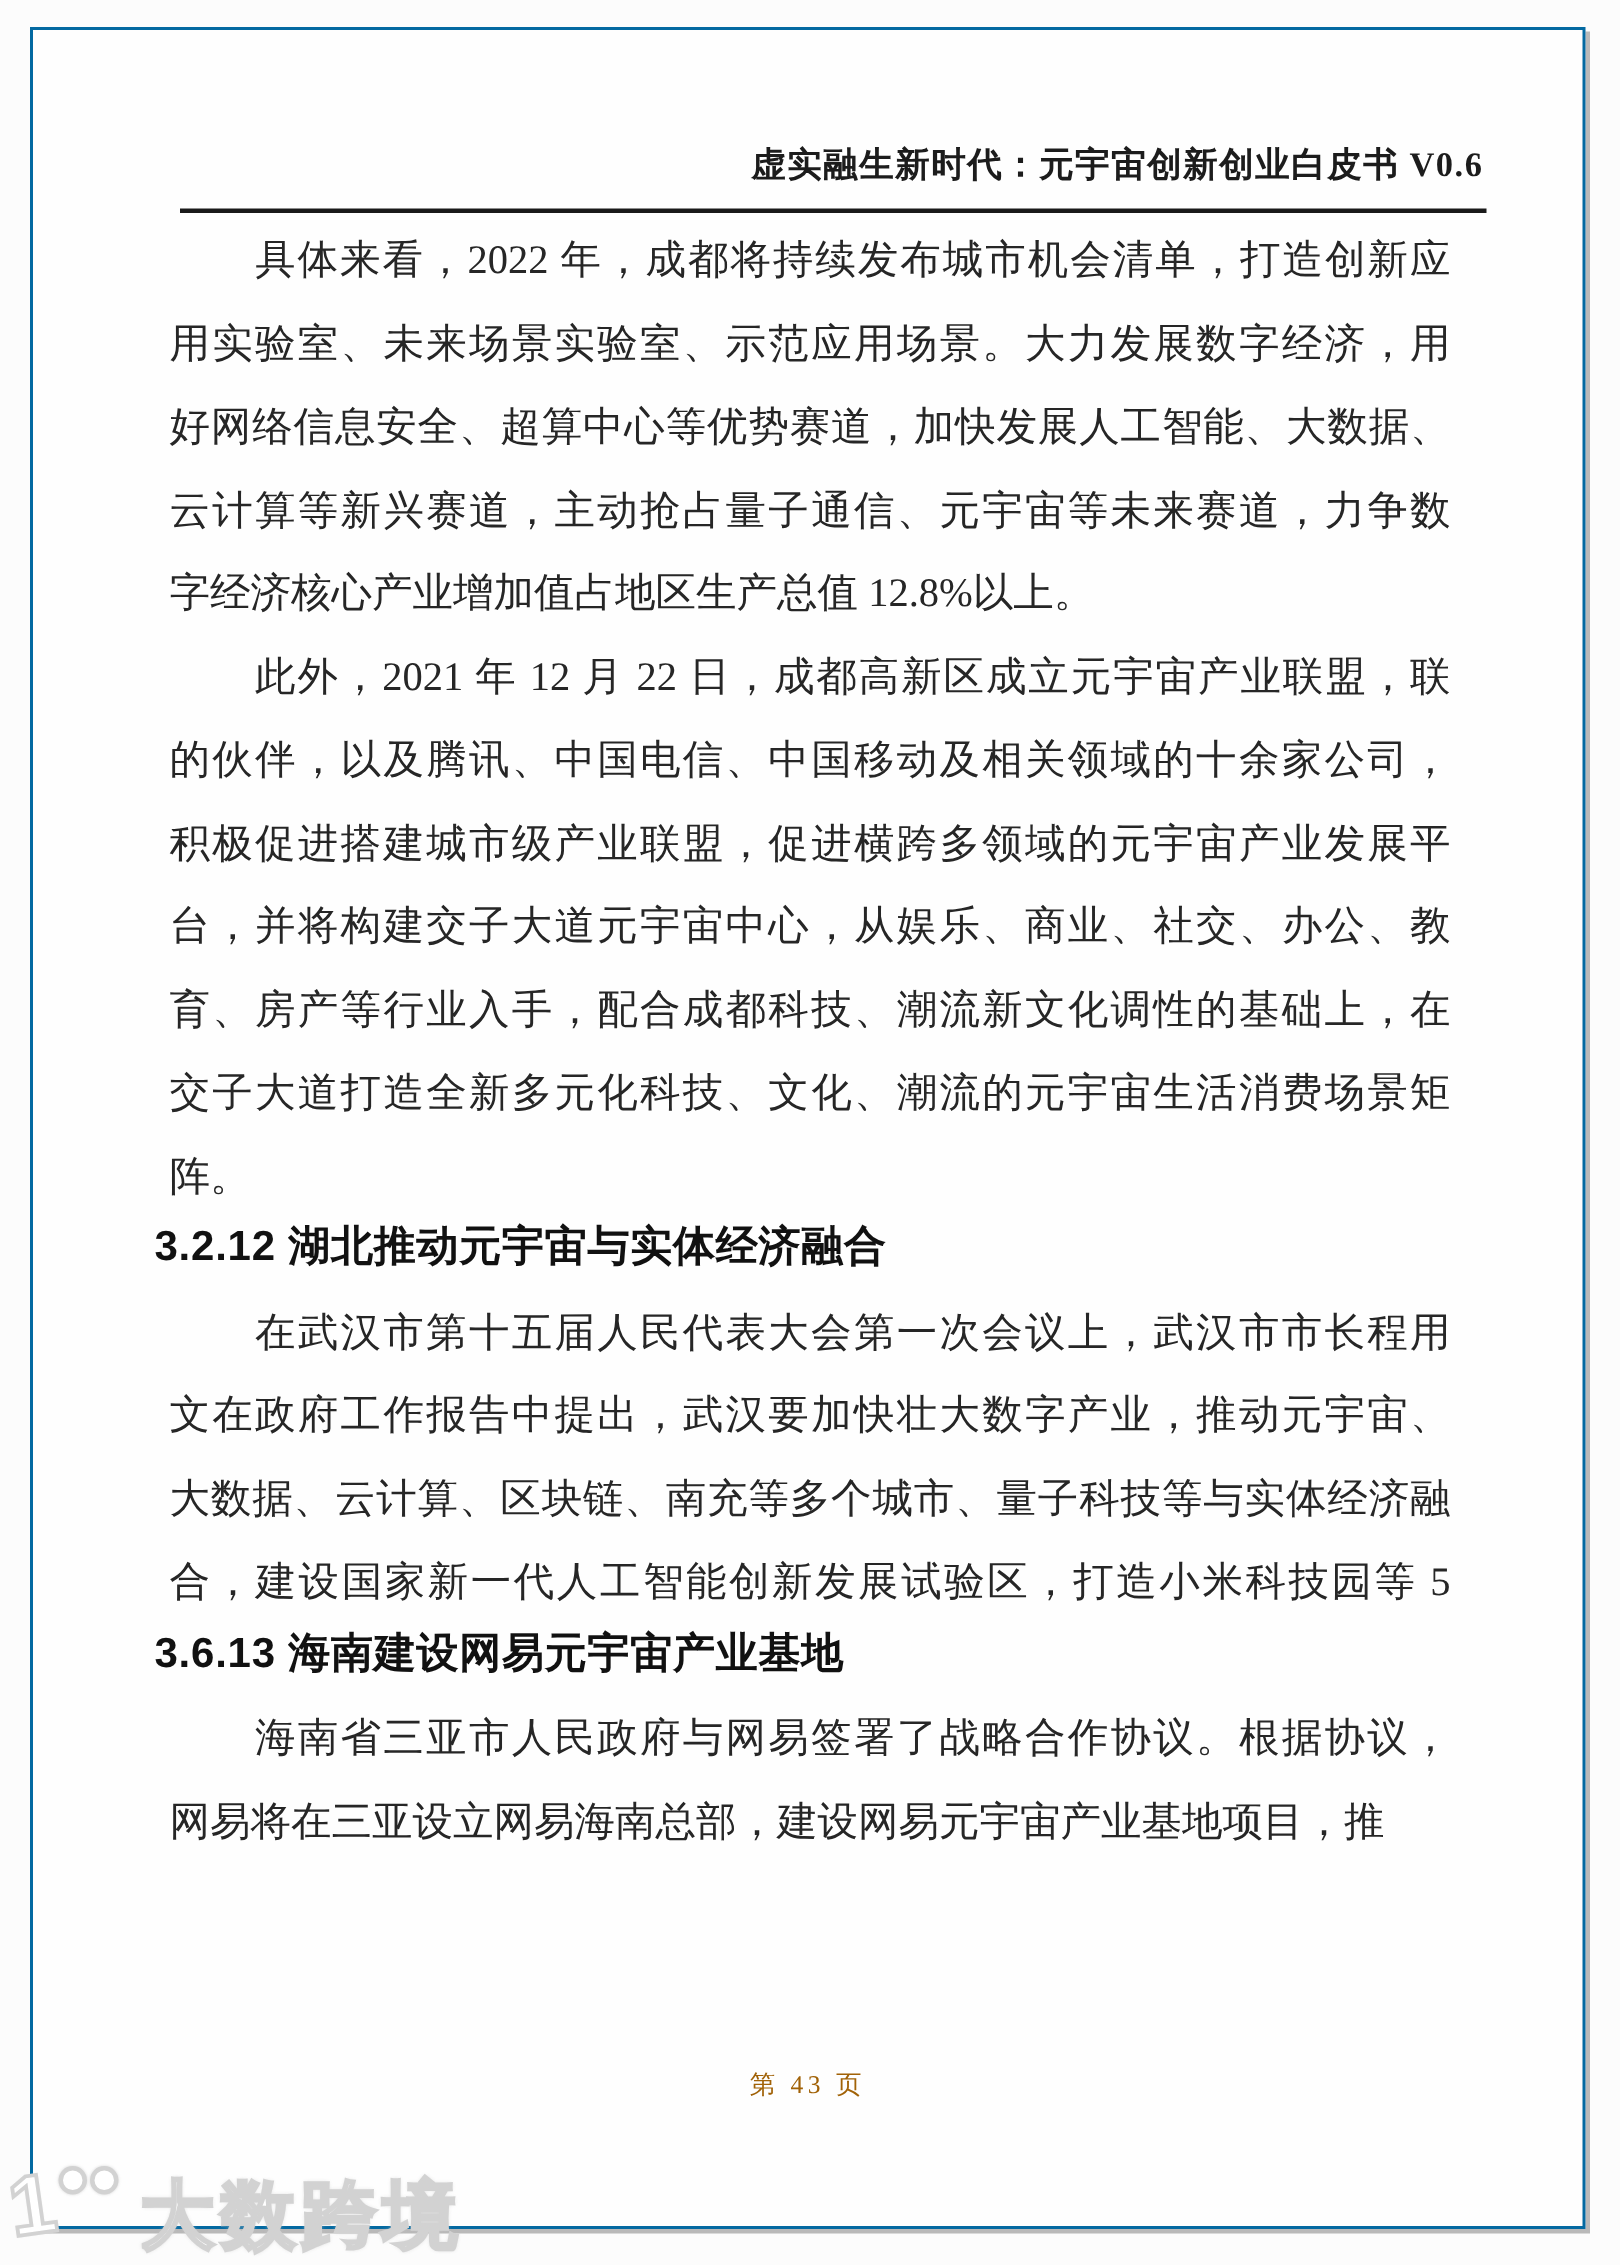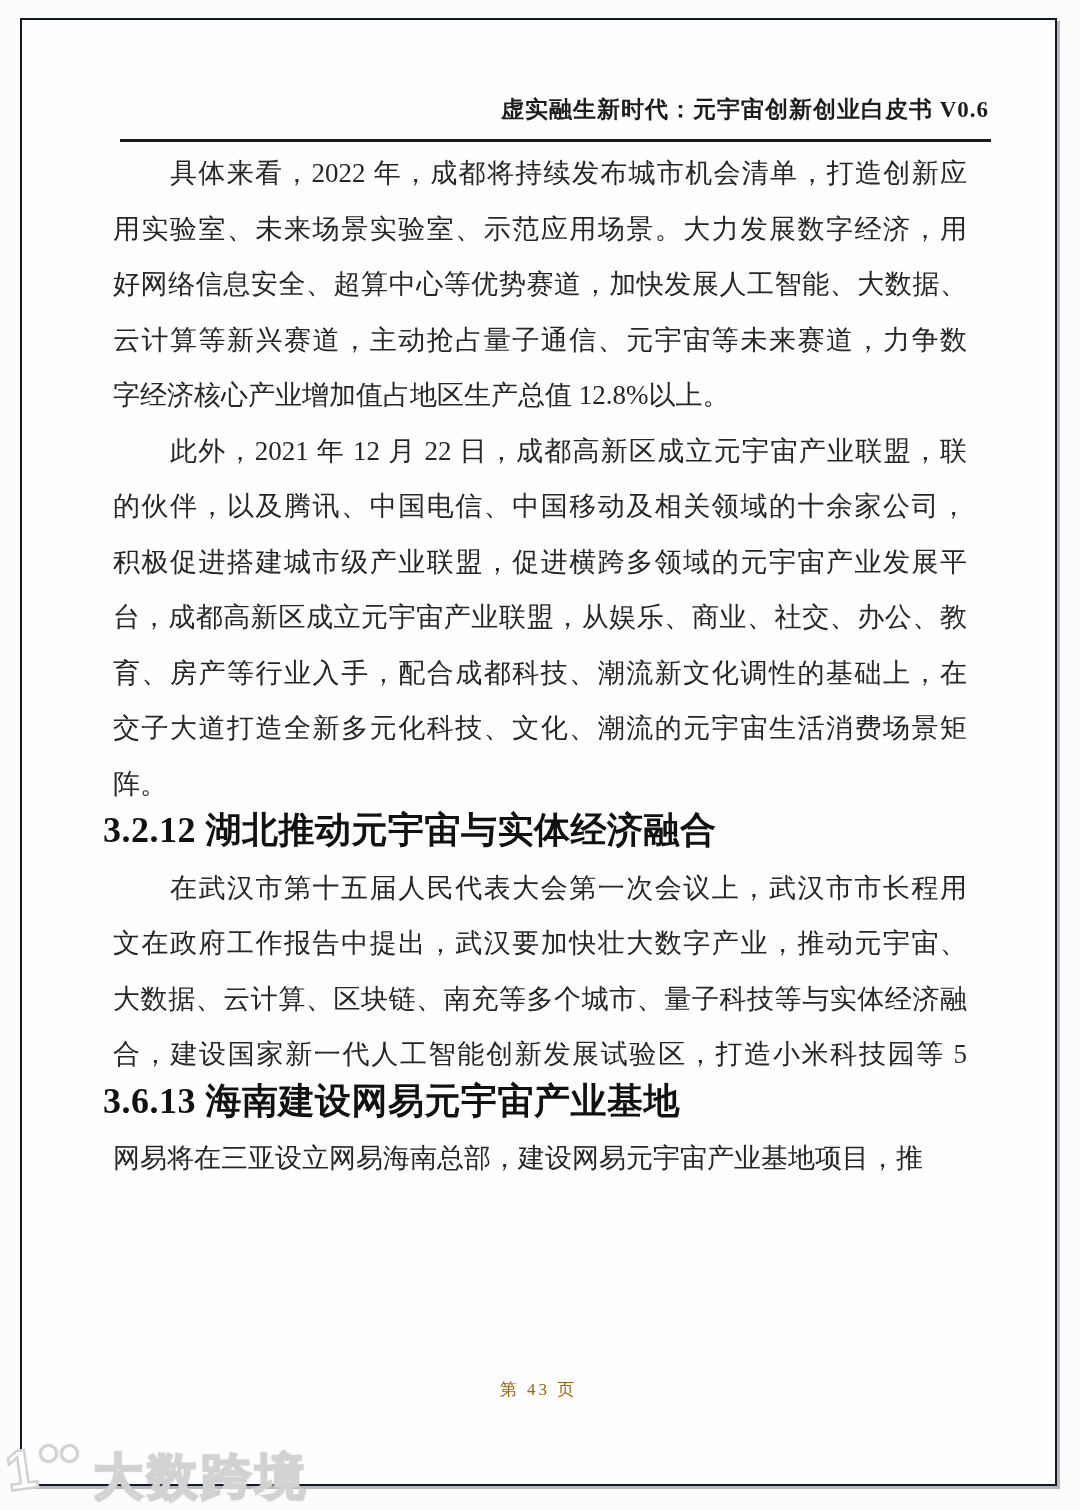--- a/index.html
+++ b/index.html
@@ -12,21 +12,21 @@
     overflow: hidden;
     position: relative;
   }
   .page {
     position: absolute;
     left: 20px;
     top: 18px;
     width: 1037px;
     height: 1468px;
     background: #fefefe;
-    border: 2px solid #0f172a;
+    border: 2px solid #0369a1;
     box-shadow: 3px 3px 0 rgba(130,130,130,0.55);
     box-sizing: border-box;
   }
   .header-title {
     position: absolute;
     top: 74px;
     left: 0;
     right: 66px;
     text-align: right;
     font-size: 23px;
@@ -58,23 +58,23 @@
     text-justify: inter-character;
     white-space: nowrap;
     overflow: visible;
   }
   .body-line.first { text-indent: 57px; }
   .body-line.last  { text-align-last: left; }
   .heading {
     height: 55px;
     line-height: 55px;
     margin: -9px 0 2.5px -10px;
-    font-family: Liberation Serif, serif;
+    font-family: Liberation Sans, sans-serif;
     font-weight: 700;
-    font-size: 36px;
+    font-size: 28px;
     color: #111111;
     letter-spacing: 0.5px;
   }
   .footer {
     position: absolute;
     top: 1358px;
     left: 0;
     width: 100%;
     text-align: center;
     font-size: 17px;
@@ -144,30 +144,31 @@
 
   <div class="doc-body">
       <div class="body-line first">具体来看，2022 年，成都将持续发布城市机会清单，打造创新应</div>
       <div class="body-line">用实验室、未来场景实验室、示范应用场景。大力发展数字经济，用</div>
       <div class="body-line">好网络信息安全、超算中心等优势赛道，加快发展人工智能、大数据、</div>
       <div class="body-line">云计算等新兴赛道，主动抢占量子通信、元宇宙等未来赛道，力争数</div>
       <div class="body-line last">字经济核心产业增加值占地区生产总值 12.8%以上。</div>
       <div class="body-line first">此外，2021 年 12 月 22 日，成都高新区成立元宇宙产业联盟，联</div>
       <div class="body-line">的伙伴，以及腾讯、中国电信、中国移动及相关领域的十余家公司，</div>
       <div class="body-line">积极促进搭建城市级产业联盟，促进横跨多领域的元宇宙产业发展平</div>
-      <div class="body-line">台，成都高新区成立元宇宙产业联盟，从娱乐、商业、社交、办公、教</div>
+      <div class="body-line">台，并将构建交子大道元宇宙中心，从娱乐、商业、社交、办公、教</div>
       <div class="body-line">育、房产等行业入手，配合成都科技、潮流新文化调性的基础上，在</div>
       <div class="body-line">交子大道打造全新多元化科技、文化、潮流的元宇宙生活消费场景矩</div>
       <div class="body-line last">阵。</div>
       <div class="heading">3.2.12 湖北推动元宇宙与实体经济融合</div>
       <div class="body-line first">在武汉市第十五届人民代表大会第一次会议上，武汉市市长程用</div>
       <div class="body-line">文在政府工作报告中提出，武汉要加快壮大数字产业，推动元宇宙、</div>
       <div class="body-line">大数据、云计算、区块链、南充等多个城市、量子科技等与实体经济融</div>
       <div class="body-line">合，建设国家新一代人工智能创新发展试验区，打造小米科技园等 5</div>
       <div class="heading">3.6.13 海南建设网易元宇宙产业基地</div>
+      <div class="body-line first">海南省三亚市人民政府与网易签署了战略合作协议。根据协议，</div>
       <div class="body-line last">网易将在三亚设立网易海南总部，建设网易元宇宙产业基地项目，推</div>
     </div>
 
   <div class="footer">
     <span>第 43 页</span>
   </div>
 
 </div>
 
 <div class="watermark">

